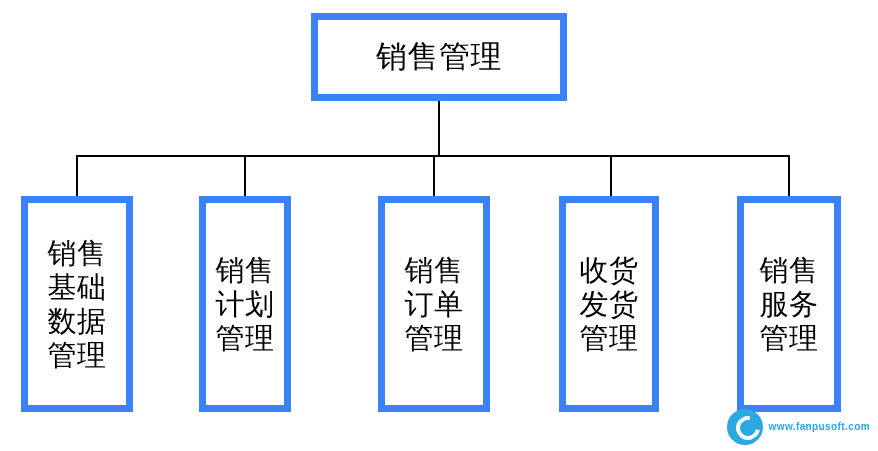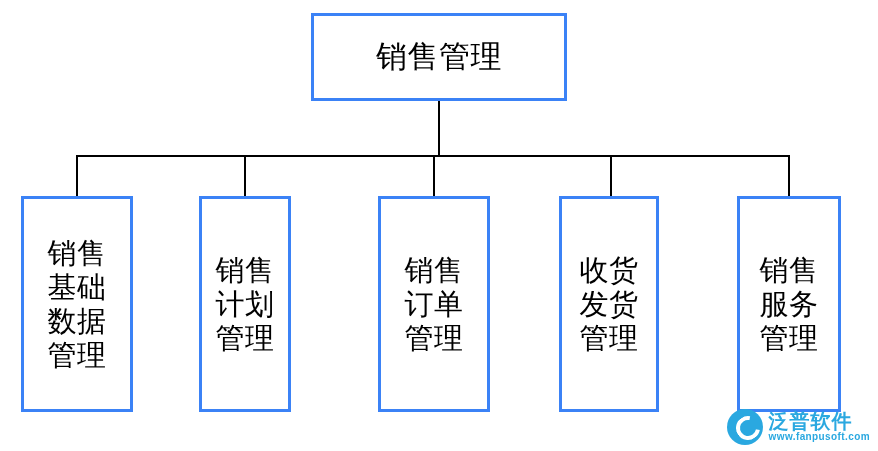--- a/index.html
+++ b/index.html
@@ -13,21 +13,21 @@
   #canvas {
     position: relative;
     width: 878px;
     height: 451px;
     background: #ffffff;
     overflow: hidden;
   }
   .node {
     position: absolute;
     box-sizing: border-box;
-    border: 3px solid #3b82f6;
+    border: 7px solid #3b82f6;
     background: #ffffff;
     display: flex;
     align-items: center;
     justify-content: center;
     text-align: center;
     color: #000000;
   }
   .node .label {
     display: block;
     line-height: 1.18;
@@ -161,18 +161,17 @@
   <div class="node child" id="node-c3">
     <span class="label">收货<br>发货<br>管理</span>
   </div>
   <div class="node child" id="node-c4">
     <span class="label">销售<br>服务<br>管理</span>
   </div>
 
   <div id="watermark">
     <div class="mark"></div>
     <div class="wm-text">
-      <span class="wm-main">泛普软件</span>
       <span class="wm-sub">www.fanpusoft.com</span>
     </div>
   </div>
 
 </div>
 
 </body></html>

